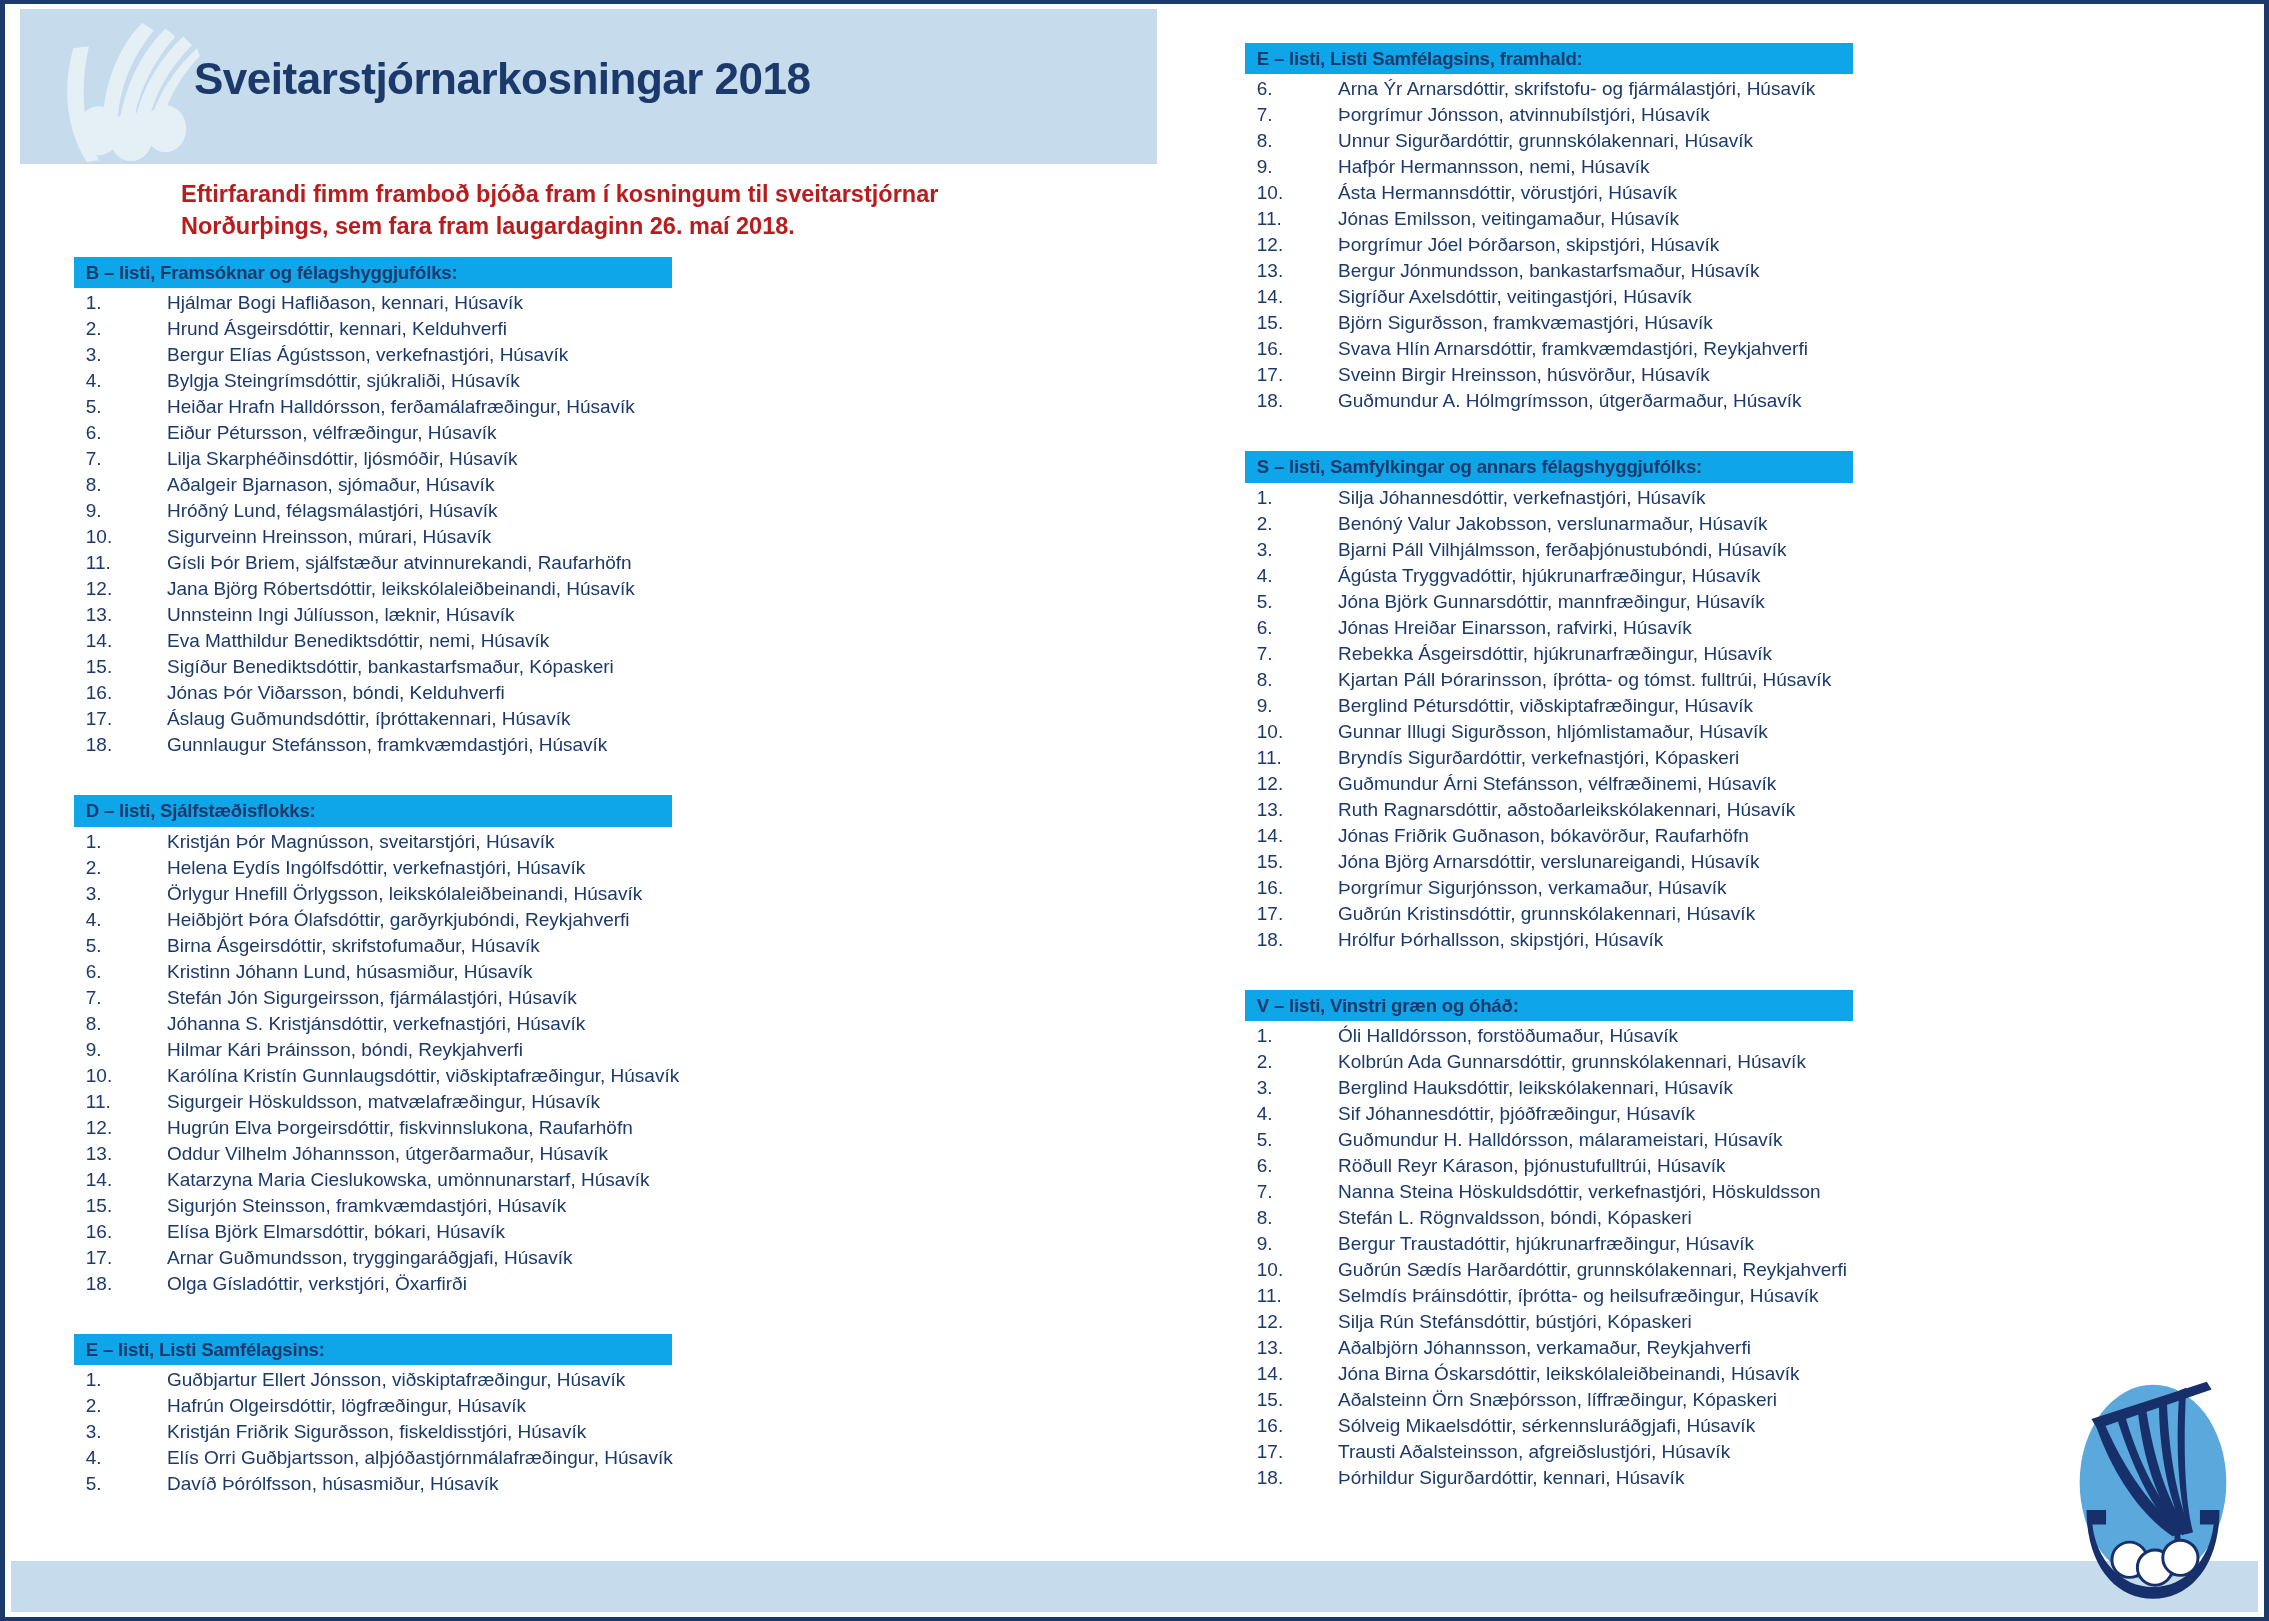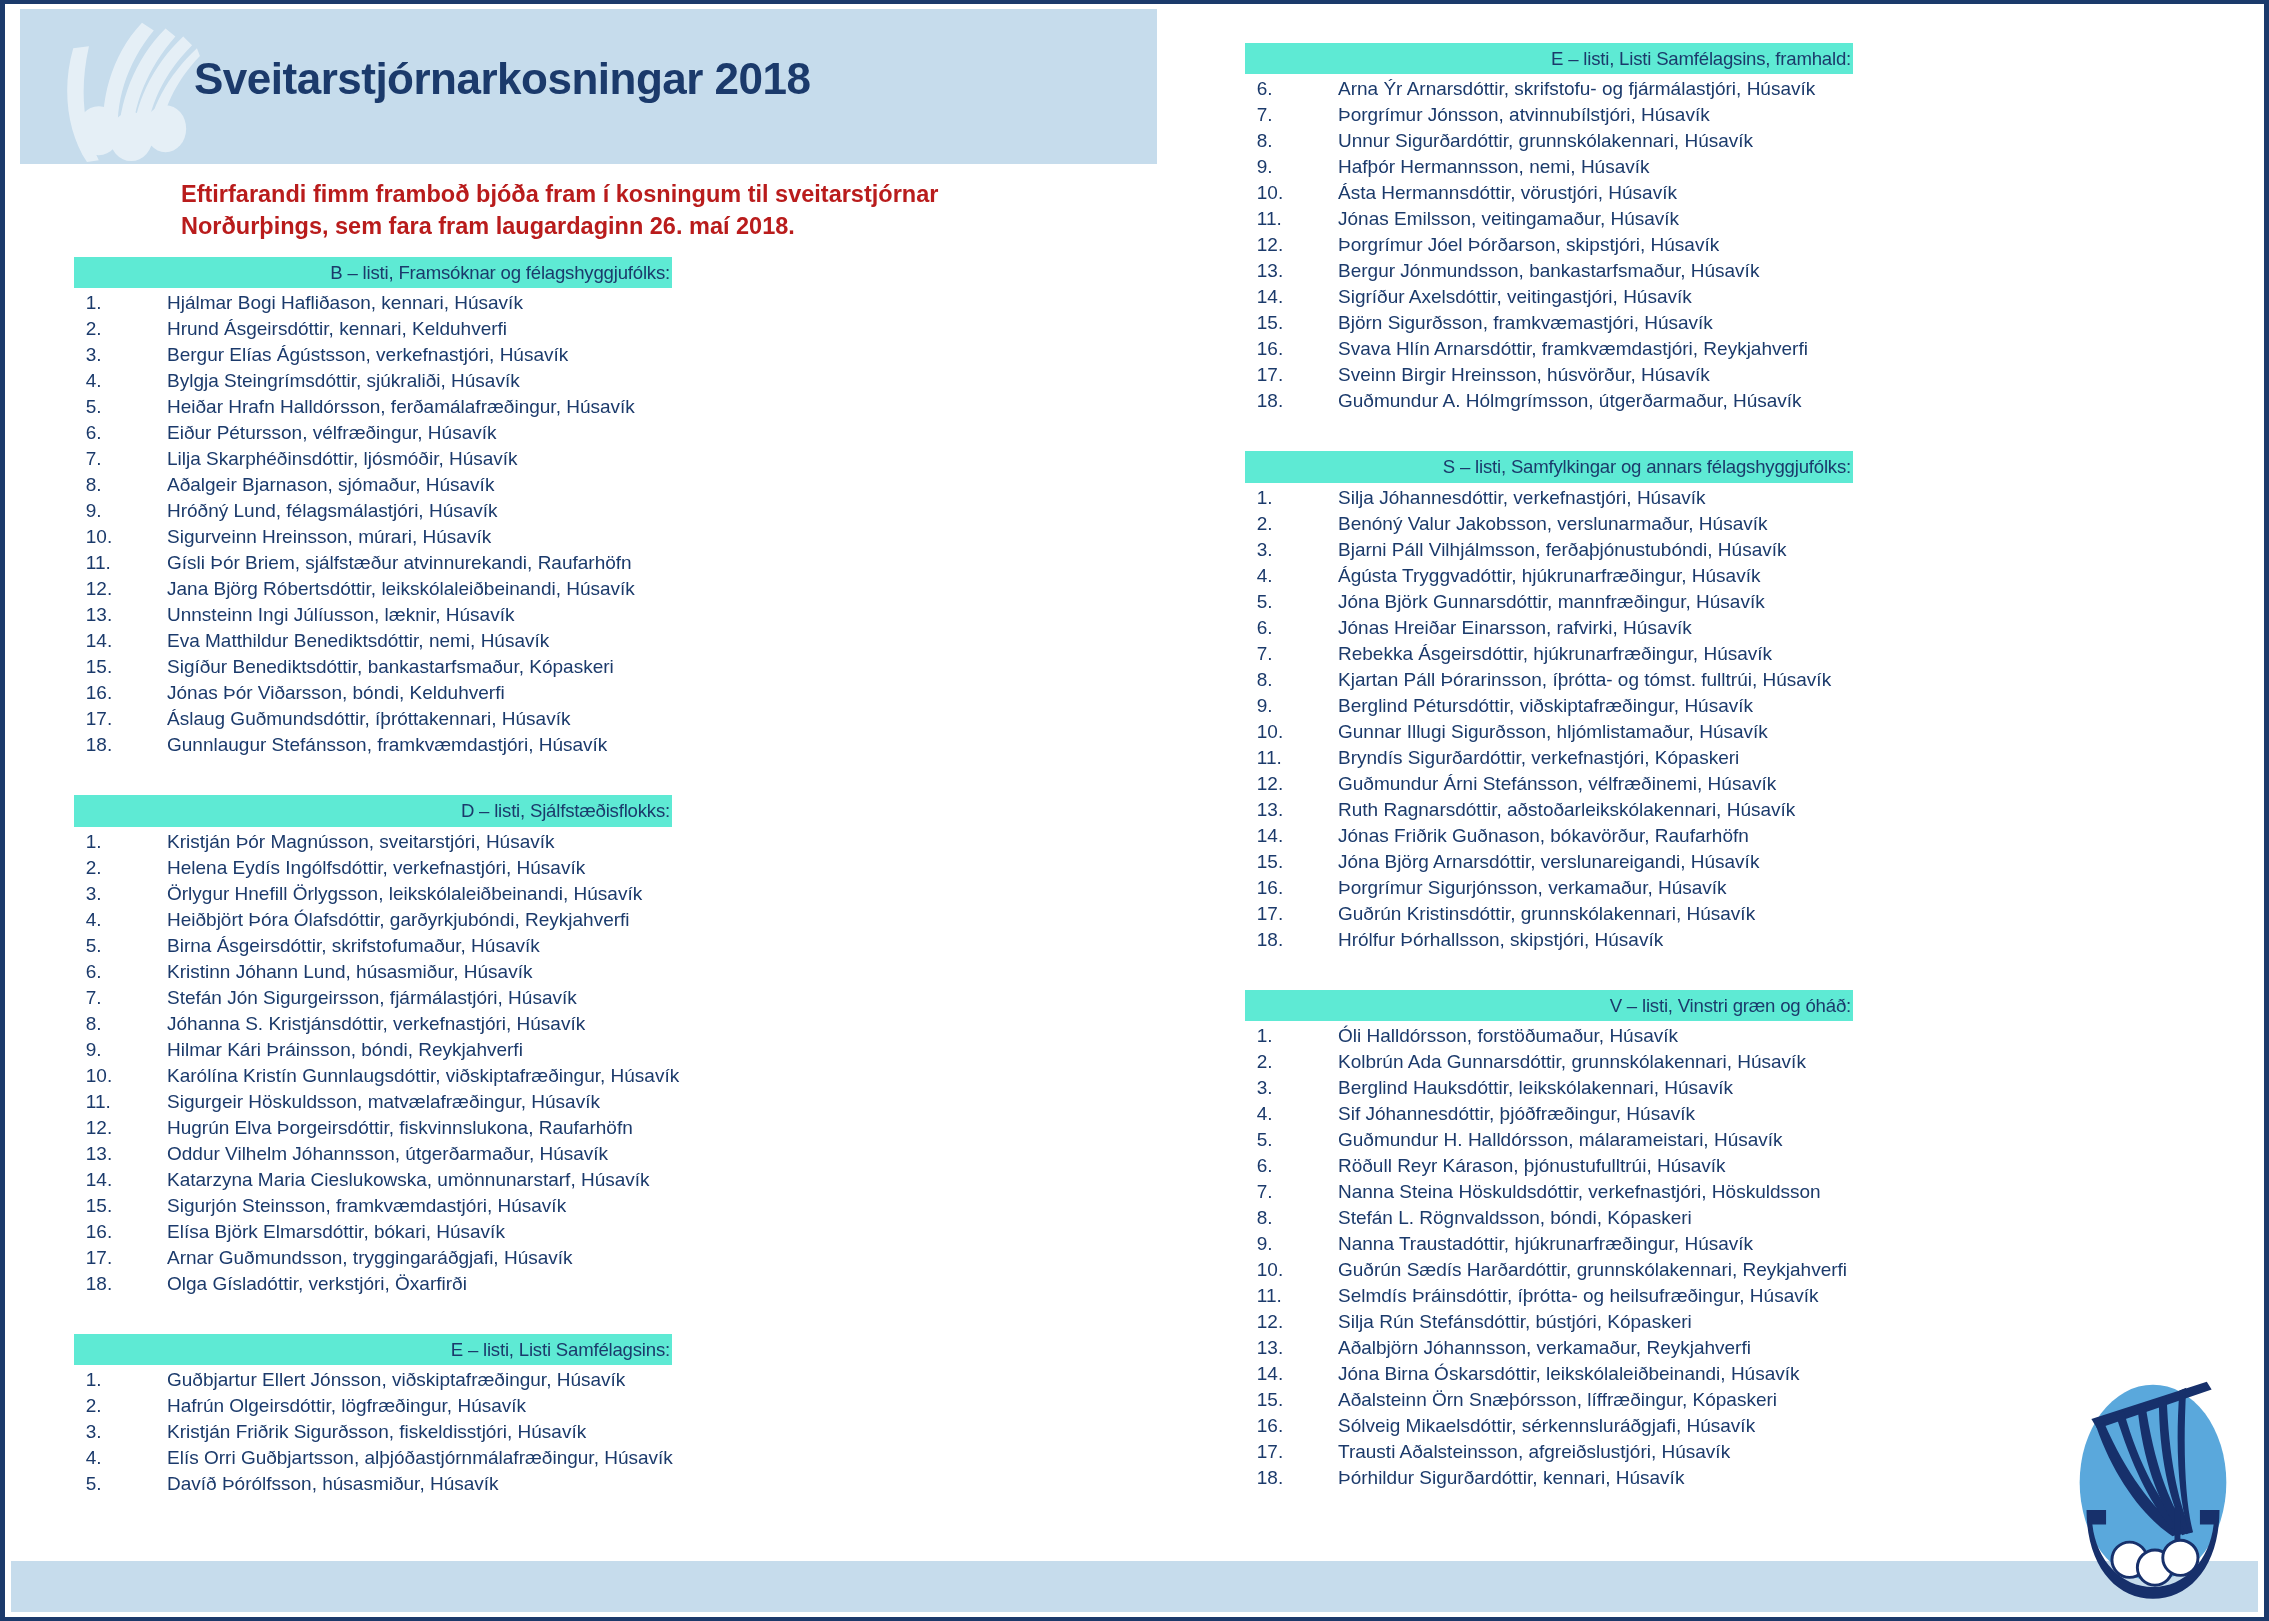--- a/index.html
+++ b/index.html
@@ -48,27 +48,26 @@
     font-size:23.5px;line-height:1.38;
     font-weight:bold;
     color:#b91c1c;
   }
   
   .col-left{position:absolute;left:69px;top:253px;width:686px;}
   .col-right{position:absolute;left:1240px;top:39px;width:745px;}
 
   .list-block{margin-bottom:11.8px;}
   .list-header{
-    background:#5eead4;
-    font-size:18.6px;font-weight:normal;
+    background:#0ea5e9;
+    font-size:18.6px;font-weight:bold;
     color:#1b3a6b;
     padding:4.9px 2px 4.9px 11.8px;
     line-height:1.15;
     letter-spacing:-0.2px;
-    text-align:right;
   }
   .list-header.w-left{width:598px;box-sizing:border-box;}
   .list-header.w-right{width:608px;box-sizing:border-box;}
   .list-rows{padding-top:2px;}
   .row{
     display:flex;
     font-size:19px;
     line-height:26px;
     color:#1b3a6b;
     white-space:nowrap;
@@ -473,21 +472,21 @@
           <div class="row">
             <span class="num">7.</span>
             <span class="txt">Nanna Steina Höskuldsdóttir, verkefnastjóri, Höskuldsson</span>
           </div>
           <div class="row">
             <span class="num">8.</span>
             <span class="txt">Stefán L. Rögnvaldsson, bóndi, Kópaskeri</span>
           </div>
           <div class="row">
             <span class="num">9.</span>
-            <span class="txt">Nanna Traustadóttir, hjúkrunarfræðingur, Húsavík</span>
+            <span class="txt">Bergur Traustadóttir, hjúkrunarfræðingur, Húsavík</span>
           </div>
           <div class="row">
             <span class="num">10.</span>
             <span class="txt">Guðrún Sædís Harðardóttir, grunnskólakennari, Reykjahverfi</span>
           </div>
           <div class="row">
             <span class="num">11.</span>
             <span class="txt">Selmdís Þráinsdóttir, íþrótta- og heilsufræðingur, Húsavík</span>
           </div>
           <div class="row">

